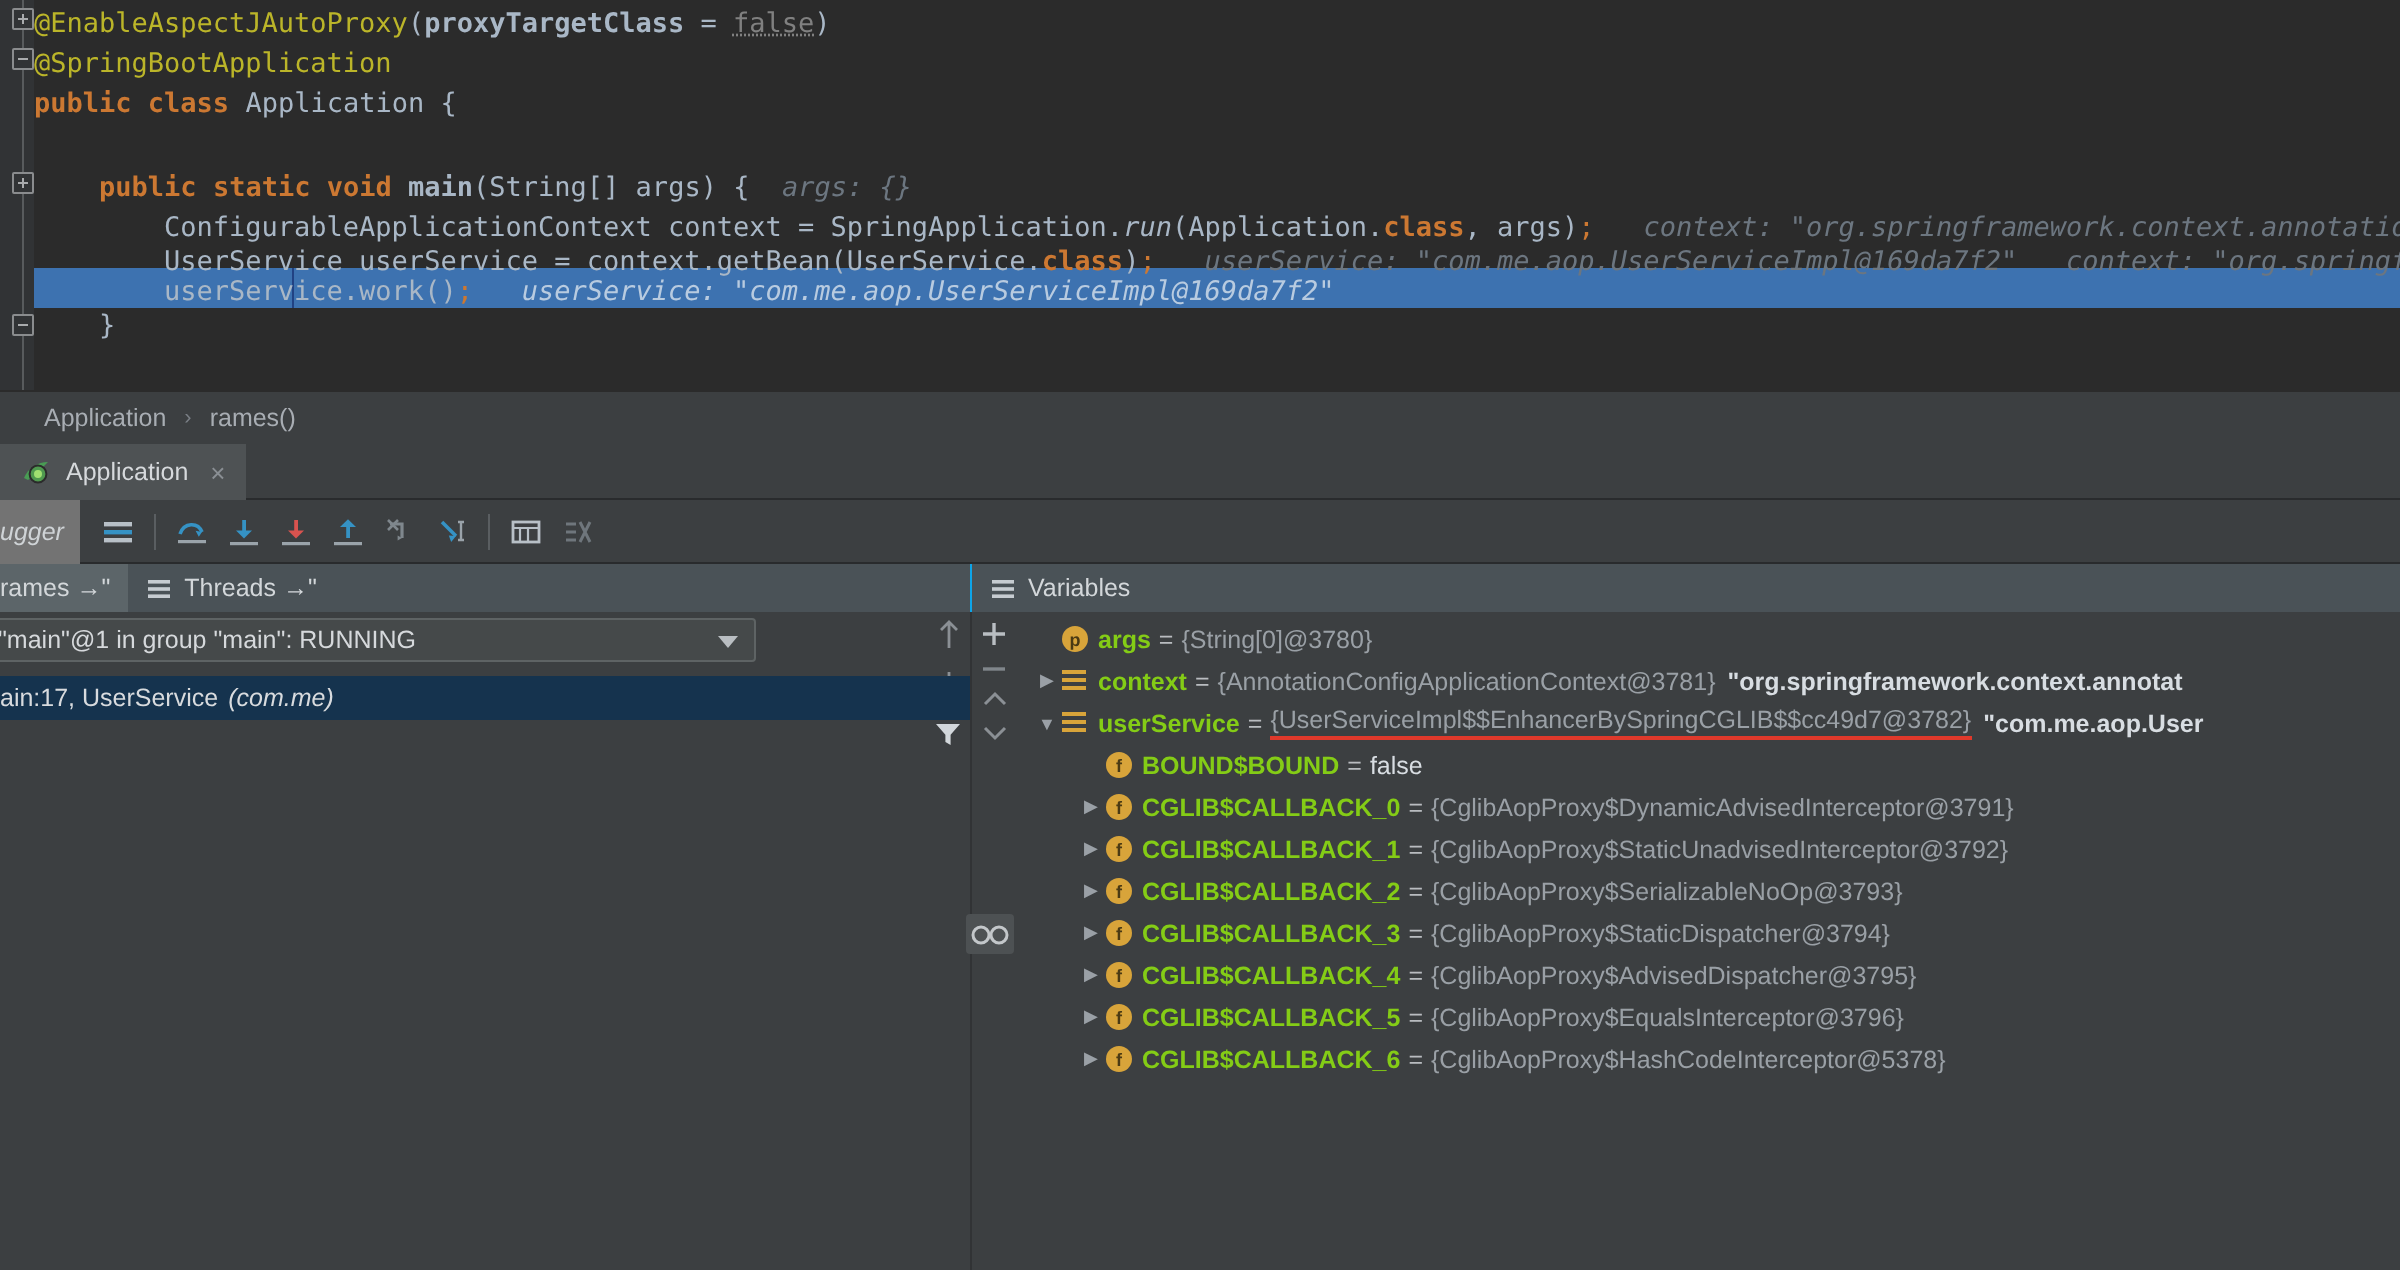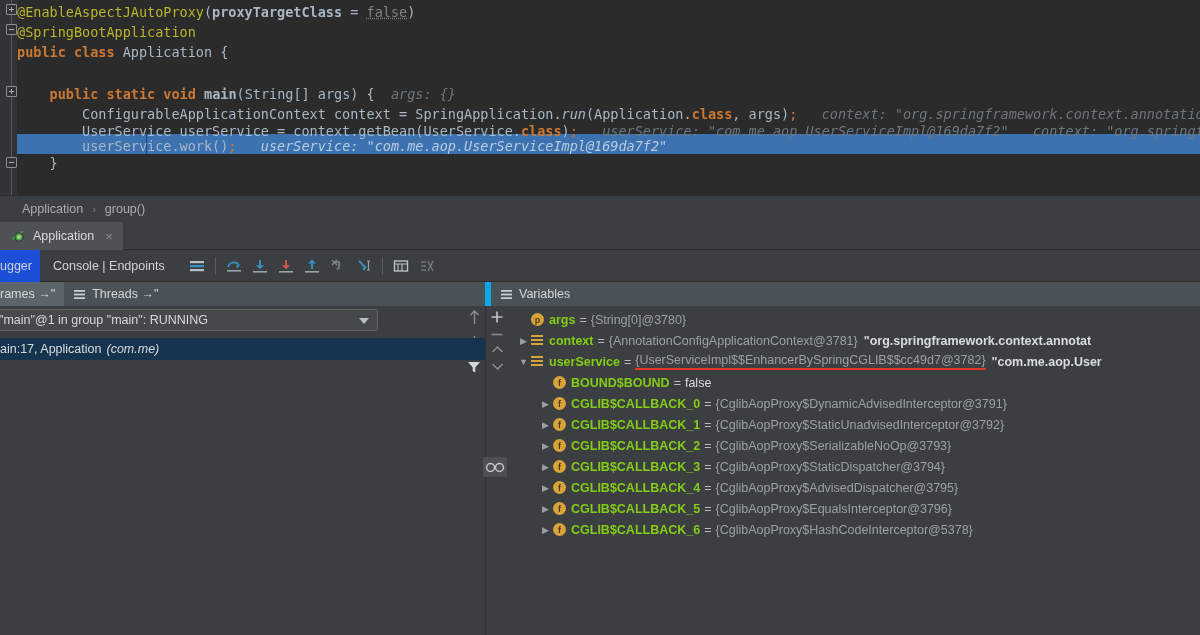--- a/index.html
+++ b/index.html
@@ -96,32 +96,32 @@
   
   .dbgbar {
     position: absolute; left: 0; top: 250px; width: 1200px; height: 32px;
     background: #3c3f41; border-bottom: 1px solid #292b2d;
     display: flex; align-items: center;
   }
   .dtab {
     height: 32px; display: flex; align-items: center;
     padding: 0 13px; font-size: 12.5px; color: #cfd3d6;
   }
-  .dtab.sel { background: #1d4ed8; }
+  .dtab.sel { background: #737373; font-style: italic; }
   .tbsep { width: 1px; height: 18px; background: #5a5e61; margin: 0 5px; }
   .tbtn  { width: 26px; height: 26px; display: flex; align-items: center; justify-content: center; }
 
   
   .panelbar {
     position: absolute; top: 282px; height: 24px;
     background: #4a5257; display: flex; align-items: center;
     font-size: 12.5px; color: #d3d7da;
   }
   #frames-bar { left: 0; width: 485px; }
-  #vars-bar   { left: 485px; width: 715px; border-left: 6px solid #0ea5e9; }
+  #vars-bar   { left: 485px; width: 715px; border-left: 1px solid #0ea5e9; }
   .ptab { display: flex; align-items: center; gap: 6px; padding: 0 9px; height: 24px; }
   .ptab.sel { background: #5c6569; }
 
   .frames-pane {
     position: absolute; left: 0; top: 306px; width: 485px; height: 329px;
     background: #3c3f41;
   }
   .thread-row {
     position: absolute; left: 0; top: 0; width: 485px; height: 28px;
     display: flex; align-items: center;
@@ -239,43 +239,40 @@
       <div class="cl" style="top:121px"><span class="plain">        UserService userService = context.getBean(UserService.</span><span class="kw">class</span><span class="plain">)</span><span class="semi">;</span><span class="hint">   userService: "com.me.aop.UserServiceImpl@169da7f2"   context: "org.springframework</span></div>
       <div class="cl on-sel" style="top:136px"><span class="plain">        userService.work()</span><span class="semi">;</span><span class="hint-b">   userService: "com.me.aop.UserServiceImpl@169da7f2"</span></div>
       <div class="cl" style="top:153px"><span class="plain">    }</span></div>
     </div>
   </div>
 
 
   <div class="breadcrumb">
     <span>Application</span>
     <span class="bc-sep">›</span>
-    <span>group()</span>
+    <span>rames()</span>
   </div>
 
   <div class="runtabs">
     <div class="runtab">
       <span>
         <svg width="16" height="16" viewBox="0 0 16 16">
           <path d="M2 11 C4 6, 9 3, 14 3 C11 6, 8 9, 4 12 Z" fill="#499c54"></path>
           <circle cx="9" cy="9" r="4.2" fill="#4f9a4f" stroke="#2b2b2b" stroke-width="1"></circle>
           <circle cx="9" cy="9" r="2" fill="#a0e070"></circle>
         </svg>
       </span>
       <span>Application</span>
       <span class="tab-close">×</span>
     </div>
   </div>
 
   <div class="dbgbar">
     <div class="dtab sel" style="padding:0 8px 0 0;">
       <span>ugger</span>
-    </div>
-    <div class="dtab">
-      <span>Console | Endpoints</span>
     </div>
 
     <div class="tbtn" style="margin-left:6px">
       <svg width="18" height="18" viewBox="0 0 18 18">
         <rect x="2" y="4" width="14" height="2.2" fill="#b8c0c7"></rect>
         <rect x="2" y="8" width="14" height="2.2" fill="#3592c4"></rect>
         <rect x="2" y="12" width="14" height="2.2" fill="#b8c0c7"></rect>
       </svg>
     </div>
     <div class="tbsep"></div>
@@ -390,21 +387,21 @@
           </svg>
       </span>
       <span>
         <svg width="14" height="14" viewBox="0 0 14 14">
             <path d="M1 2 H13 L8.3 7.4 V12.5 L5.7 11 V7.4 Z" fill="#d2d7db"></path>
           </svg>
       </span>
     </div>
 
     <div class="frame-row">
-      <span>ain:17, Application</span>
+      <span>ain:17, UserService</span>
       <span class="it">(com.me)</span>
     </div>
   </div>
 
   <div class="vars-pane">
     <div class="varside">
       <div class="vtools">
         <span>
           <svg width="14" height="14" viewBox="0 0 14 14">
               <path d="M7 1.5 V12.5 M1.5 7 H12.5" stroke="#b9bec2" stroke-width="1.7"></path>

